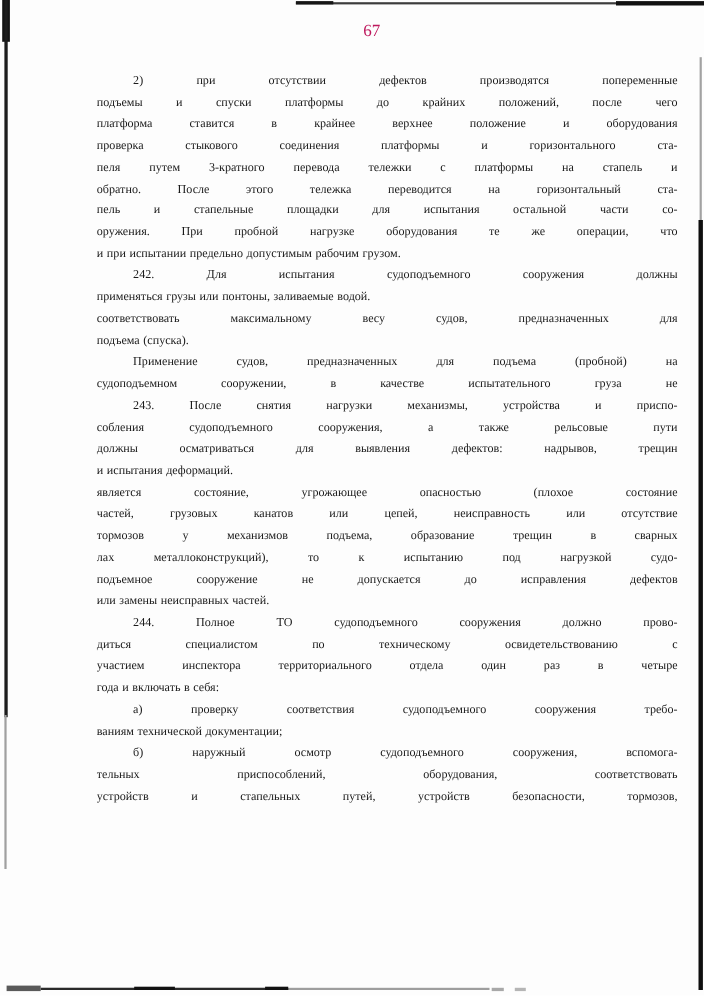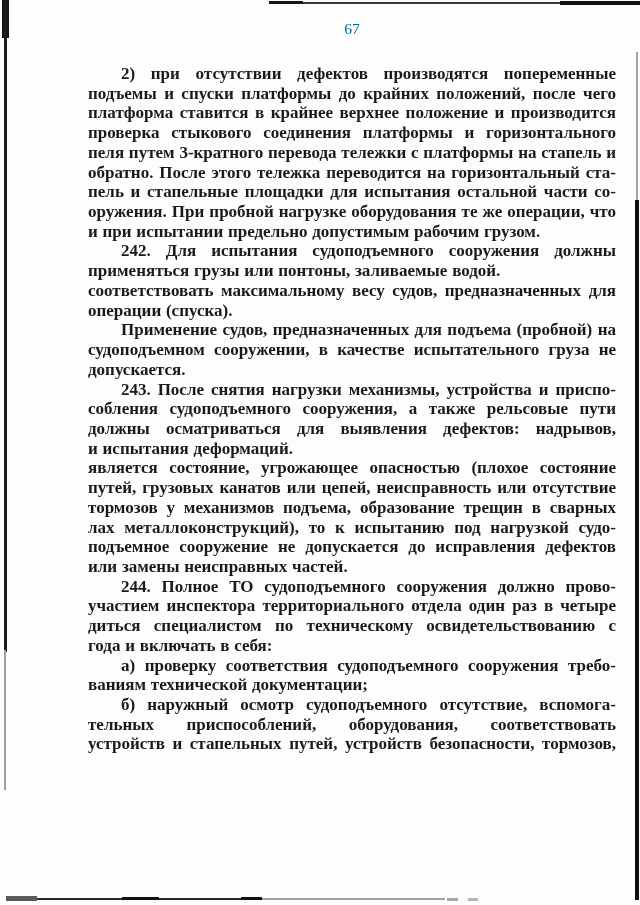--- a/index.html
+++ b/index.html
@@ -10,39 +10,38 @@
   }
   .page {
     position: relative;
     width: 640px; height: 905px;
     background: #fdfdfd;
     overflow: hidden;
     color: #1a1a1a;
   }
   .page-number {
     position: absolute;
-    top: 20px; left: 102px; width: 500px;
+    top: 20px; left: 88px; width: 500px;
     text-align: center;
     font-size: 15.5px;
-    color: #0369a1;
+    color: #be185d;
   }
   .text-column {
     position: absolute;
     top: 64px; left: 88px; width: 528px;
   }
   .para { margin: 0; padding: 0; }
   .line {
-    font-size: 17px;
+    font-size: 11px;
     line-height: 19.72px;
     height: 19.72px;
     text-align: justify;
     text-align-last: justify;
     overflow: hidden;
     word-spacing: 0.5px;
-    font-weight: bold;
   }
   .line.first { text-indent: 33px; }
   .line.last { text-align-last: left; }
 
   
   .artifact { position: absolute; }
   .edge-left-black   { left: 4px;  top: 0;     width: 3px;  height: 652px; background: #1d1d1d; }
   .edge-left-gray    { left: 4px;  top: 650px; width: 2px;  height: 140px; background: #a0a0a0; }
   .corner-tl-blob    { left: 2px;  top: 0;     width: 7px;  height: 38px;  background: #141414; }
   .edge-top-base     { left: 269px; top: 2px;  width: 371px; height: 2px;  background: #3c3c3c; }
@@ -78,65 +77,64 @@
   <div class="artifact bottom-dark3"></div>
   <div class="artifact bottom-dash1"></div>
   <div class="artifact bottom-dash2"></div>
 
   <div class="page-number">67</div>
 
   <div class="text-column">
       <div class="para">
         <div class="line first">2) при отсутствии дефектов производятся попеременные</div>
         <div class="line">подъемы и спуски платформы до крайних положений, после чего</div>
-        <div class="line">платформа ставится в крайнее верхнее положение и производится</div>
+        <div class="line">платформа ставится в крайнее верхнее положение и оборудования</div>
         <div class="line">проверка стыкового соединения платформы и горизонтального ста-</div>
         <div class="line">пеля путем 3-кратного перевода тележки с платформы на стапель и</div>
         <div class="line">обратно. После этого тележка переводится на горизонтальный ста-</div>
         <div class="line">пель и стапельные площадки для испытания остальной части со-</div>
         <div class="line">оружения. При пробной нагрузке оборудования те же операции, что</div>
         <div class="line last">и при испытании предельно допустимым рабочим грузом.</div>
       </div>
       <div class="para">
         <div class="line first">242. Для испытания судоподъемного сооружения должны</div>
         <div class="line last">применяться грузы или понтоны, заливаемые водой.</div>
       </div>
       <div class="para">
         <div class="line">соответствовать максимальному весу судов, предназначенных для</div>
-        <div class="line last">операции (спуска).</div>
+        <div class="line last">подъема (спуска).</div>
       </div>
       <div class="para">
         <div class="line first">Применение судов, предназначенных для подъема (пробной) на</div>
         <div class="line">судоподъемном сооружении, в качестве испытательного груза не</div>
-        <div class="line last">допускается.</div>
       </div>
       <div class="para">
         <div class="line first">243. После снятия нагрузки механизмы, устройства и приспо-</div>
         <div class="line">собления судоподъемного сооружения, а также рельсовые пути</div>
         <div class="line">должны осматриваться для выявления дефектов: надрывов, трещин</div>
         <div class="line last">и испытания деформаций.</div>
       </div>
       <div class="para">
         <div class="line">является состояние, угрожающее опасностью (плохое состояние</div>
-        <div class="line">путей, грузовых канатов или цепей, неисправность или отсутствие</div>
+        <div class="line">частей, грузовых канатов или цепей, неисправность или отсутствие</div>
         <div class="line">тормозов у механизмов подъема, образование трещин в сварных</div>
         <div class="line">лах металлоконструкций), то к испытанию под нагрузкой судо-</div>
         <div class="line">подъемное сооружение не допускается до исправления дефектов</div>
         <div class="line last">или замены неисправных частей.</div>
       </div>
       <div class="para">
         <div class="line first">244. Полное ТО судоподъемного сооружения должно прово-</div>
+        <div class="line">диться специалистом по техническому освидетельствованию с</div>
         <div class="line">участием инспектора территориального отдела один раз в четыре</div>
-        <div class="line">диться специалистом по техническому освидетельствованию с</div>
         <div class="line last">года и включать в себя:</div>
       </div>
       <div class="para">
         <div class="line first">а) проверку соответствия судоподъемного сооружения требо-</div>
         <div class="line last">ваниям технической документации;</div>
       </div>
       <div class="para">
-        <div class="line first">б) наружный осмотр судоподъемного отсутствие, вспомога-</div>
+        <div class="line first">б) наружный осмотр судоподъемного сооружения, вспомога-</div>
         <div class="line">тельных приспособлений, оборудования, соответствовать</div>
         <div class="line">устройств и стапельных путей, устройств безопасности, тормозов,</div>
       </div>
     </div>
 
 </div>
 
 </body></html>

